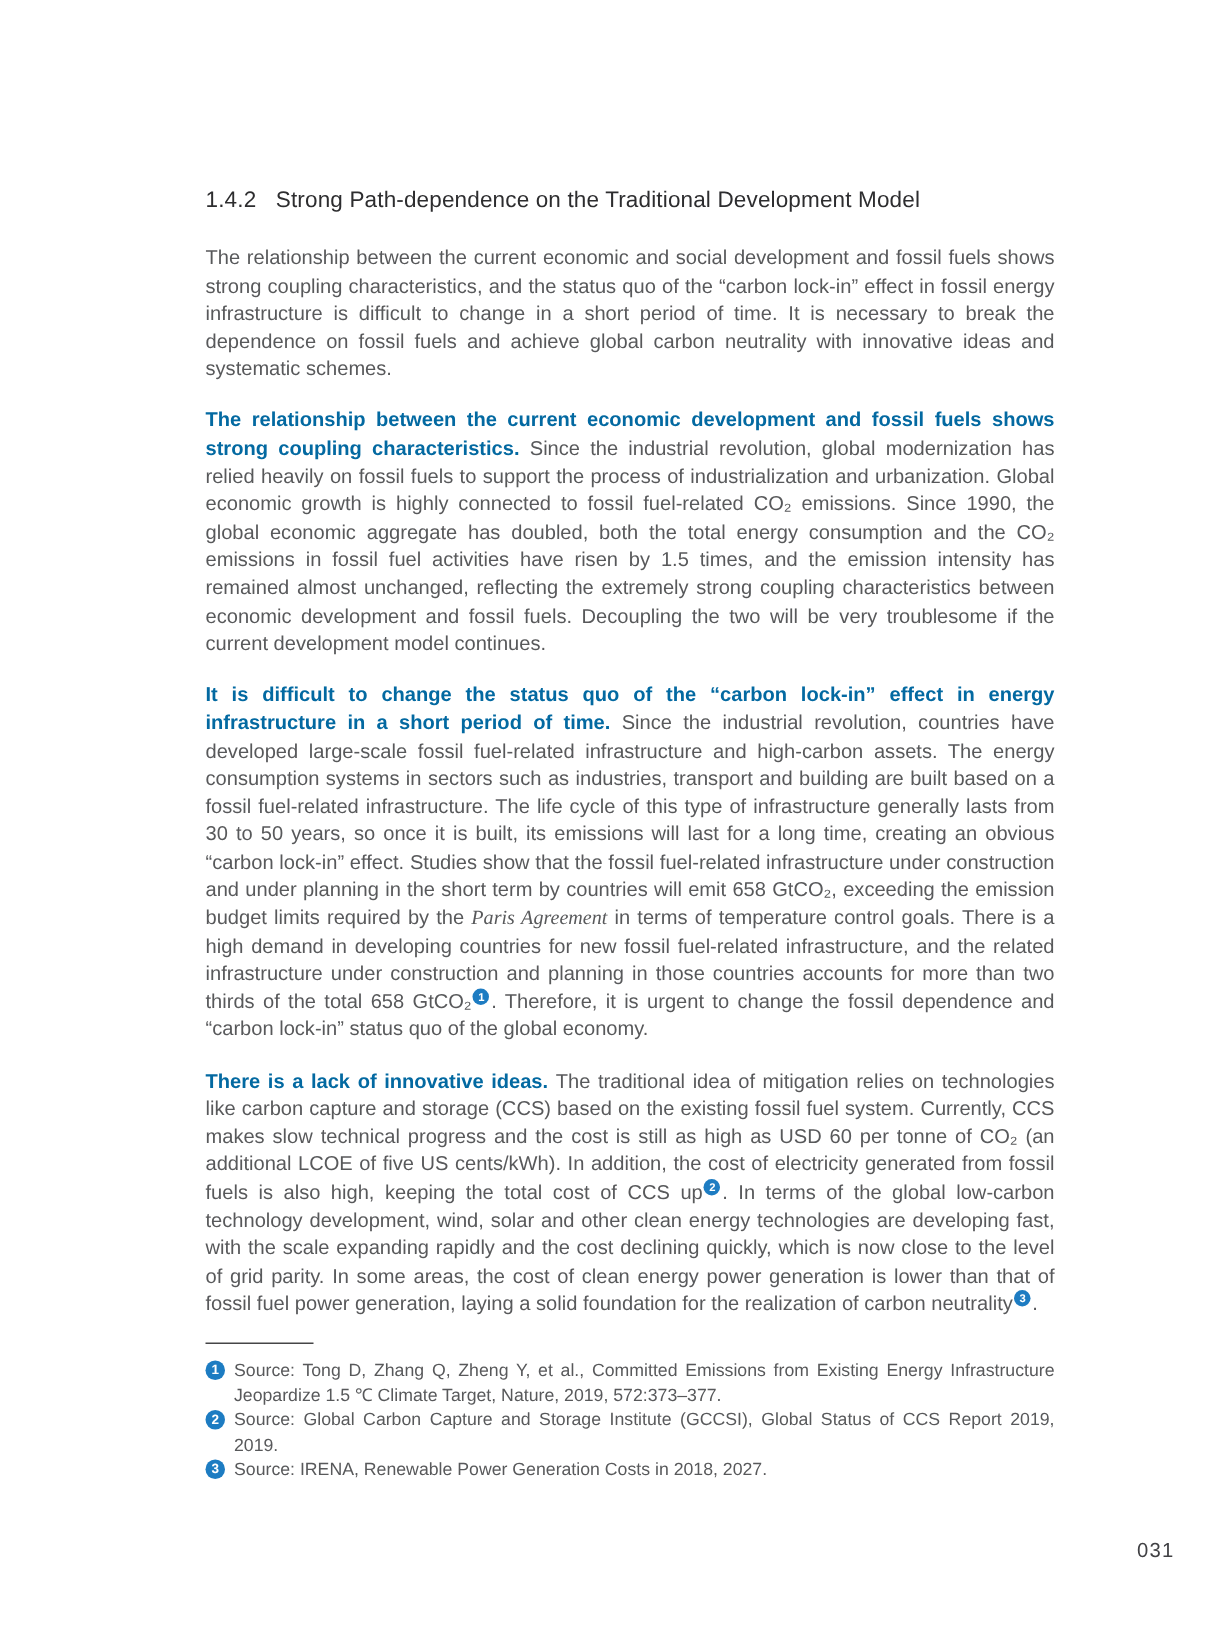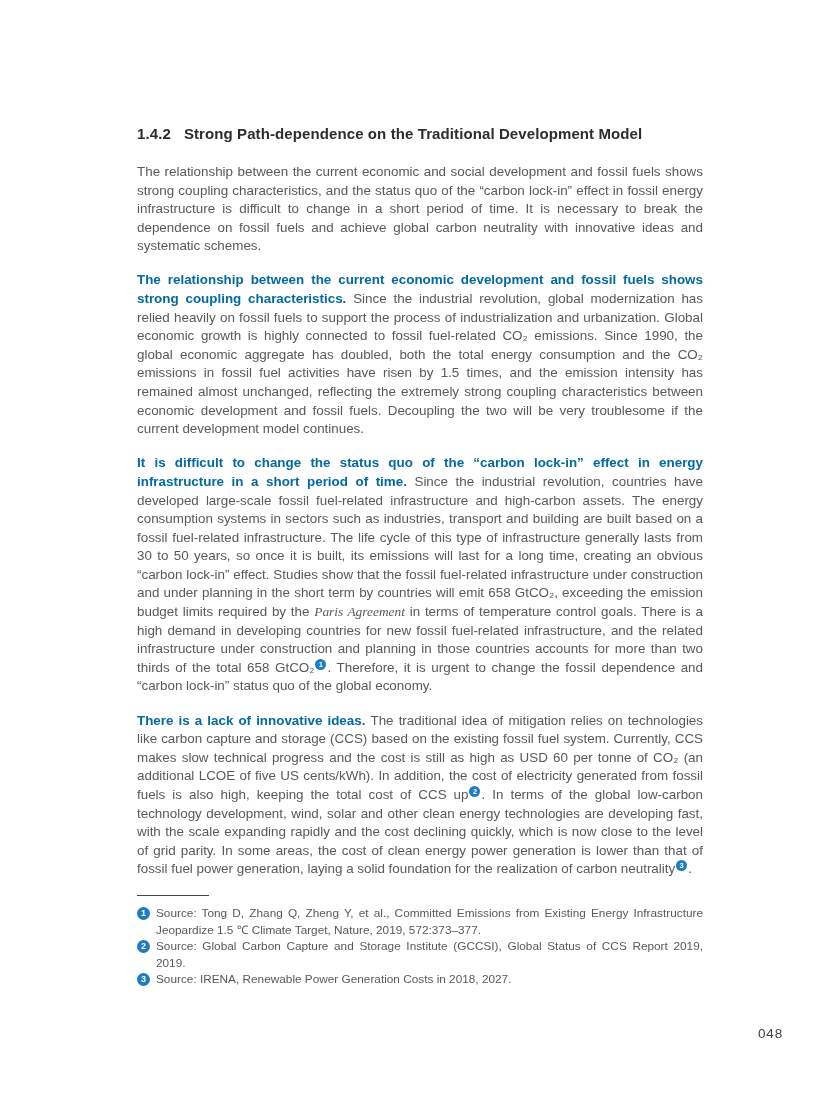--- a/index.html
+++ b/index.html
@@ -17,21 +17,21 @@
   }
   .content {
     position: absolute;
     left: 137px;
     top: 125px;
     width: 566px;
   }
   .heading {
     margin: 0 0 21px 0;
     font-size: 15px;
-    font-weight: bold;
+    font-weight: normal;
     color: #2d2d2f;
     letter-spacing: 0.1px;
   }
   .heading .h-num {
     margin-right: 13px;
   }
   .body-text p {
     margin: 0 0 15.5px 0;
     font-size: 13.4px;
     line-height: 18.6px;
@@ -130,15 +130,15 @@
       <span class="fn-circle" style="background: rgb(29, 124, 194);">2</span>
       <span class="fn-text"><span class="run-n">Source: Global Carbon Capture and Storage Institute (GCCSI), Global Status of CCS Report 2019, 2019.</span></span>
     </div>
 
     <div class="footnote">
       <span class="fn-circle" style="background: rgb(29, 124, 194);">3</span>
       <span class="fn-text"><span class="run-n">Source: IRENA, Renewable Power Generation Costs in 2018, 2027.</span></span>
     </div>
   </div>
 
-  <div class="page-number">048</div>
+  <div class="page-number">031</div>
 
 </div>
 
 </body></html>

